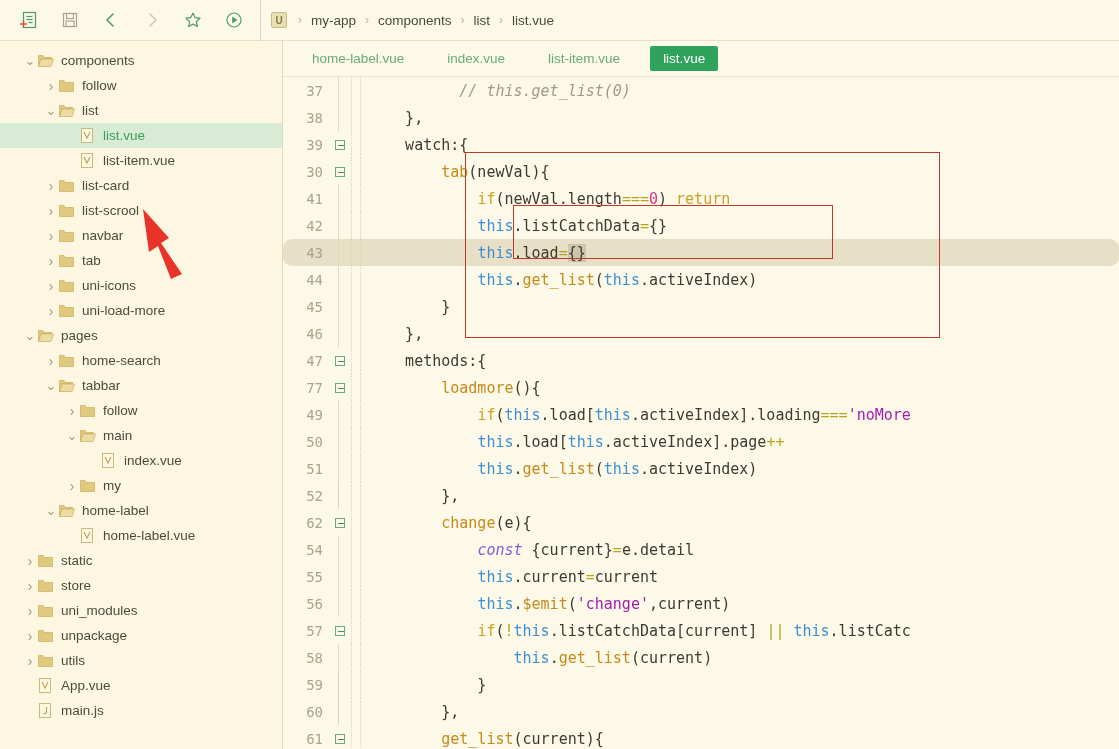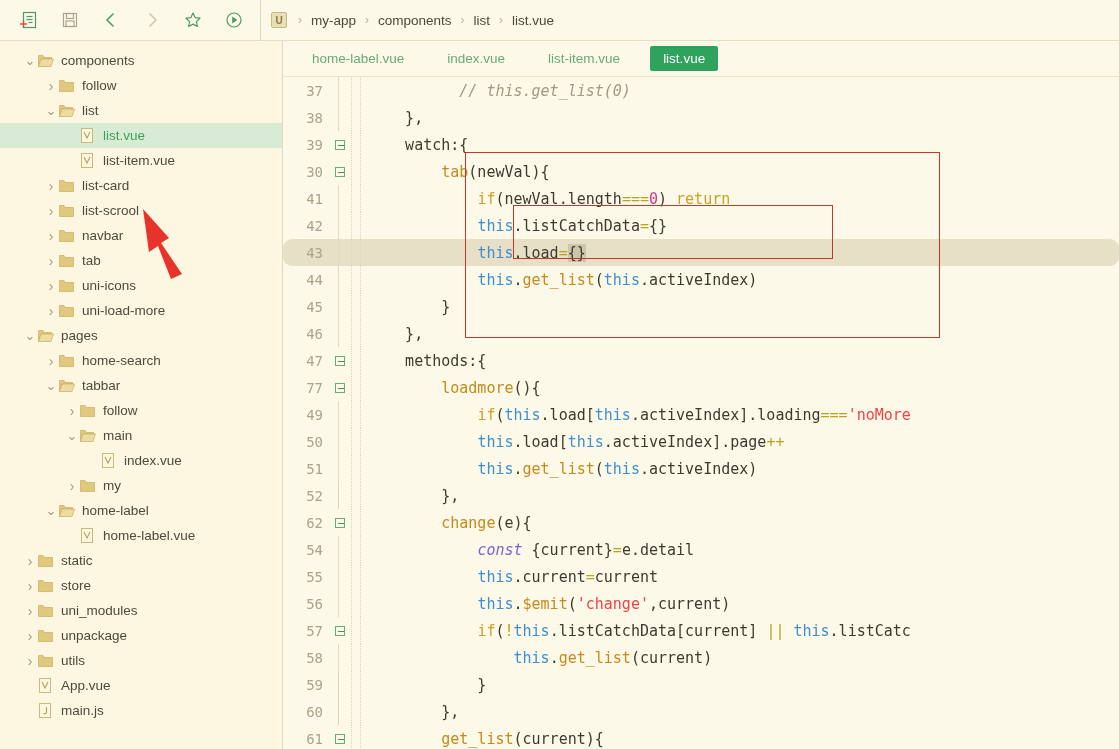--- a/index.html
+++ b/index.html
@@ -153,21 +153,21 @@
   .code-text { padding-left: 0; white-space: pre; }
 
   
   .t-plain   { color: #3d3b30; }
   .t-comment { color: #9e9a86; font-style: italic; }
   .t-kw      { color: #c9a227; }
   .t-kw2     { color: #7b63d6; font-style: italic; }
   .t-this    { color: #3d8fd1; }
   .t-fn      { color: #c58a1c; }
   .t-num     { color: #d9348a; }
-  .t-str     { color: #ef4444; }
+  .t-str     { color: #a21caf; }
   .t-op      { color: #b8a41e; }
 
   .cursor-box {
     display: inline-block; background: #cdc6ad;
     position: relative;
   }
   .caret {
     display: inline-block; width: 1px; height: 17px;
     background: #2b2b20; vertical-align: -3px;
     margin: 0 -0.5px;

